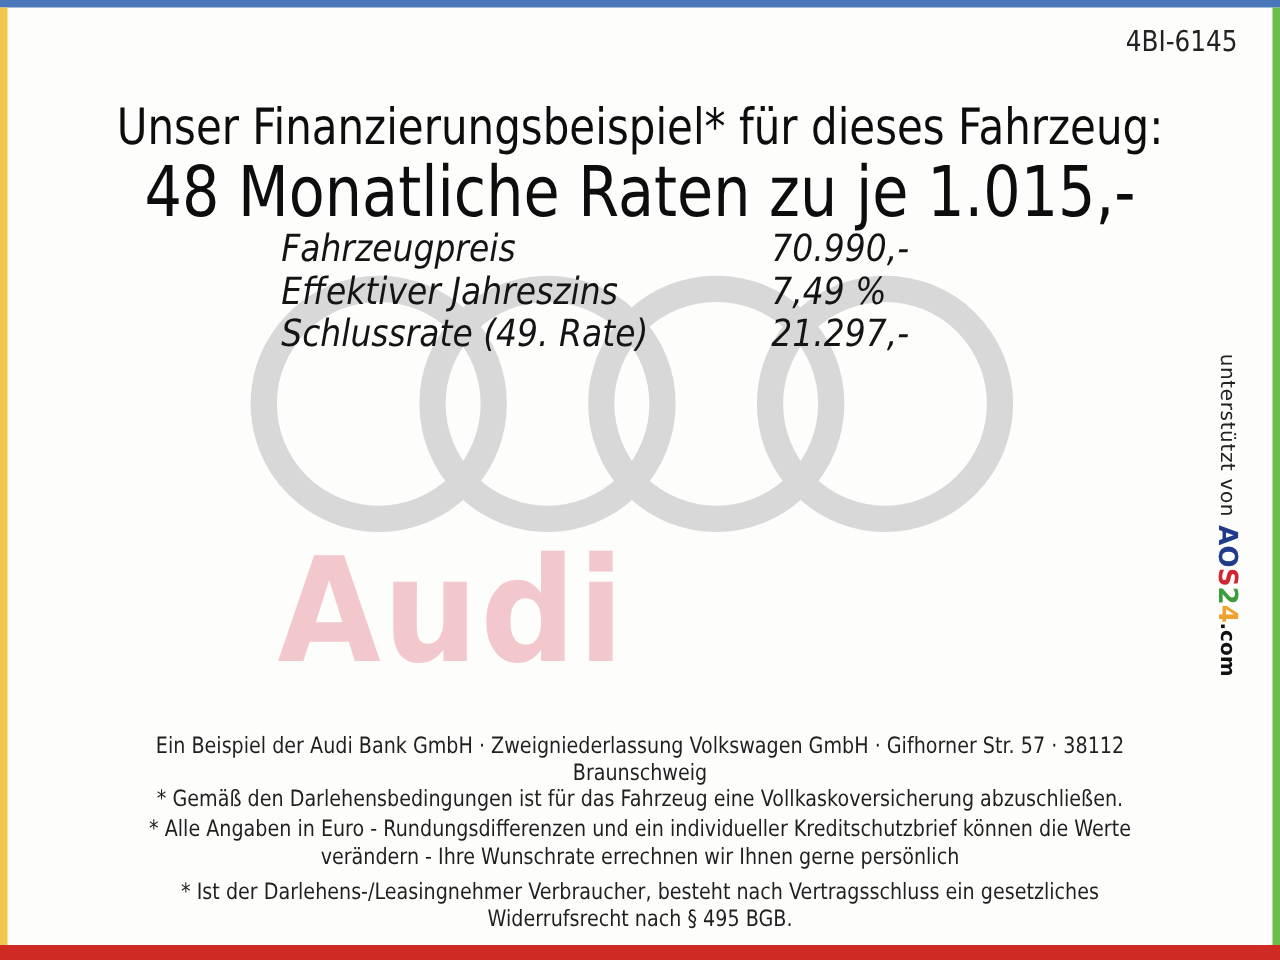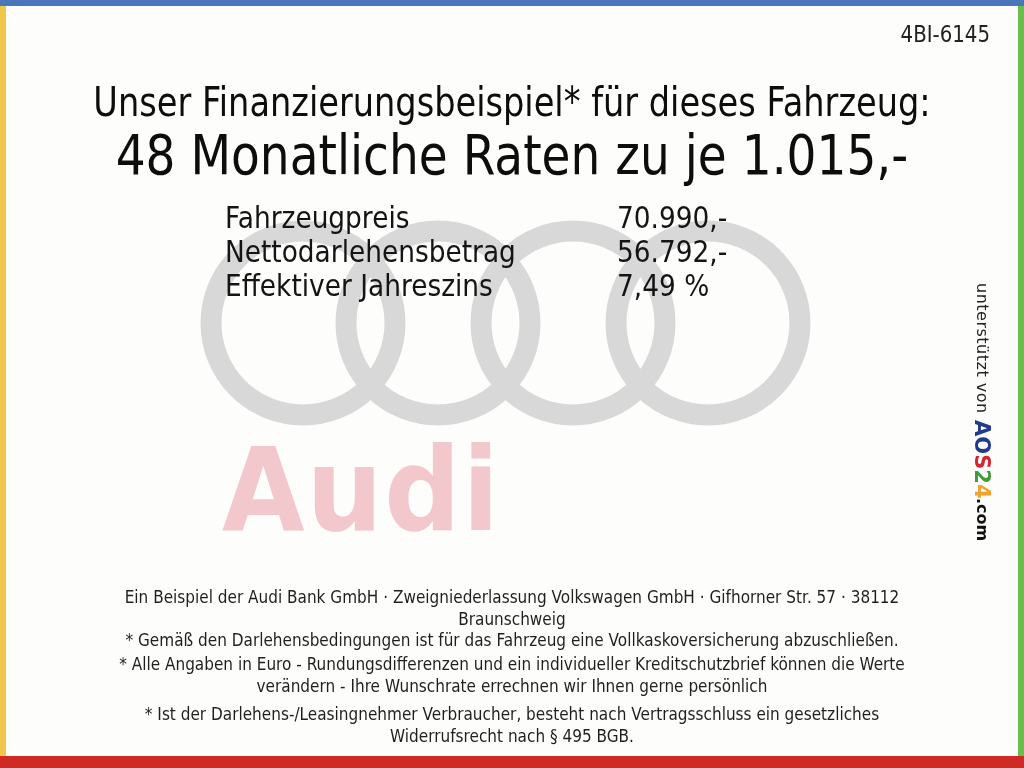--- a/index.html
+++ b/index.html
@@ -44,21 +44,21 @@
     transform:scaleX(0.84); transform-origin:50% 50%; z-index:2;
   }
   .heading2 {
     position:absolute; top:124px; left:7px; right:7px;
     text-align:center; font-size:56px; line-height:62px;
     font-weight:400; color:#0d0d0d; white-space:nowrap;
     transform:scaleX(0.84); transform-origin:50% 50%; z-index:2;
   }
 
   
-  .finance-table { position:absolute; left:225px; top:201px; width:600px; z-index:2; }
+  .finance-table { position:absolute; left:225px; top:183px; width:600px; z-index:2;font-style:italic; }
   .finance-row { position:relative; height:34.2px; }
   .fin-label, .fin-value {
     position:absolute; top:0; white-space:nowrap;
     font-size:30px; line-height:34.2px; color:#141414;
     transform:scaleX(0.88); transform-origin:0 50%;
   }
   .fin-label { left:0; }
   .fin-value { left:392px; }
 
   
@@ -108,26 +108,26 @@
 
 <div class="heading1">Unser Finanzierungsbeispiel* für dieses Fahrzeug:</div>
 <div class="heading2">48 Monatliche Raten zu je 1.015,-</div>
 
 <div class="finance-table">
   <div class="finance-row">
     <div class="fin-label">Fahrzeugpreis</div>
     <div class="fin-value">70.990,-</div>
   </div>
   <div class="finance-row">
-    <div class="fin-label">Nettodarlehensbetrag</div>
-    <div class="fin-value">56.792,-</div>
+    <div class="fin-label">Effektiver Jahreszins</div>
+    <div class="fin-value">7,49 %</div>
   </div>
   <div class="finance-row">
-    <div class="fin-label">Effektiver Jahreszins</div>
-    <div class="fin-value">7,49 %</div>
+    <div class="fin-label">Schlussrate (49. Rate)</div>
+    <div class="fin-value">21.297,-</div>
   </div>
 </div>
 
 <div class="support-vertical">
   <span class="support-prefix">unterstützt von</span>
   <span>
     <span class="brand-letter" style="color: rgb(32, 58, 140);">A</span><span class="brand-letter" style="color: rgb(32, 58, 140);">O</span><span class="brand-letter" style="color: rgb(210, 39, 48);">S</span><span class="brand-letter" style="color: rgb(60, 157, 58);">2</span><span class="brand-letter" style="color: rgb(240, 162, 46);">4</span></span>
   <span class="brand-suffix">.com</span>
 </div>
 

